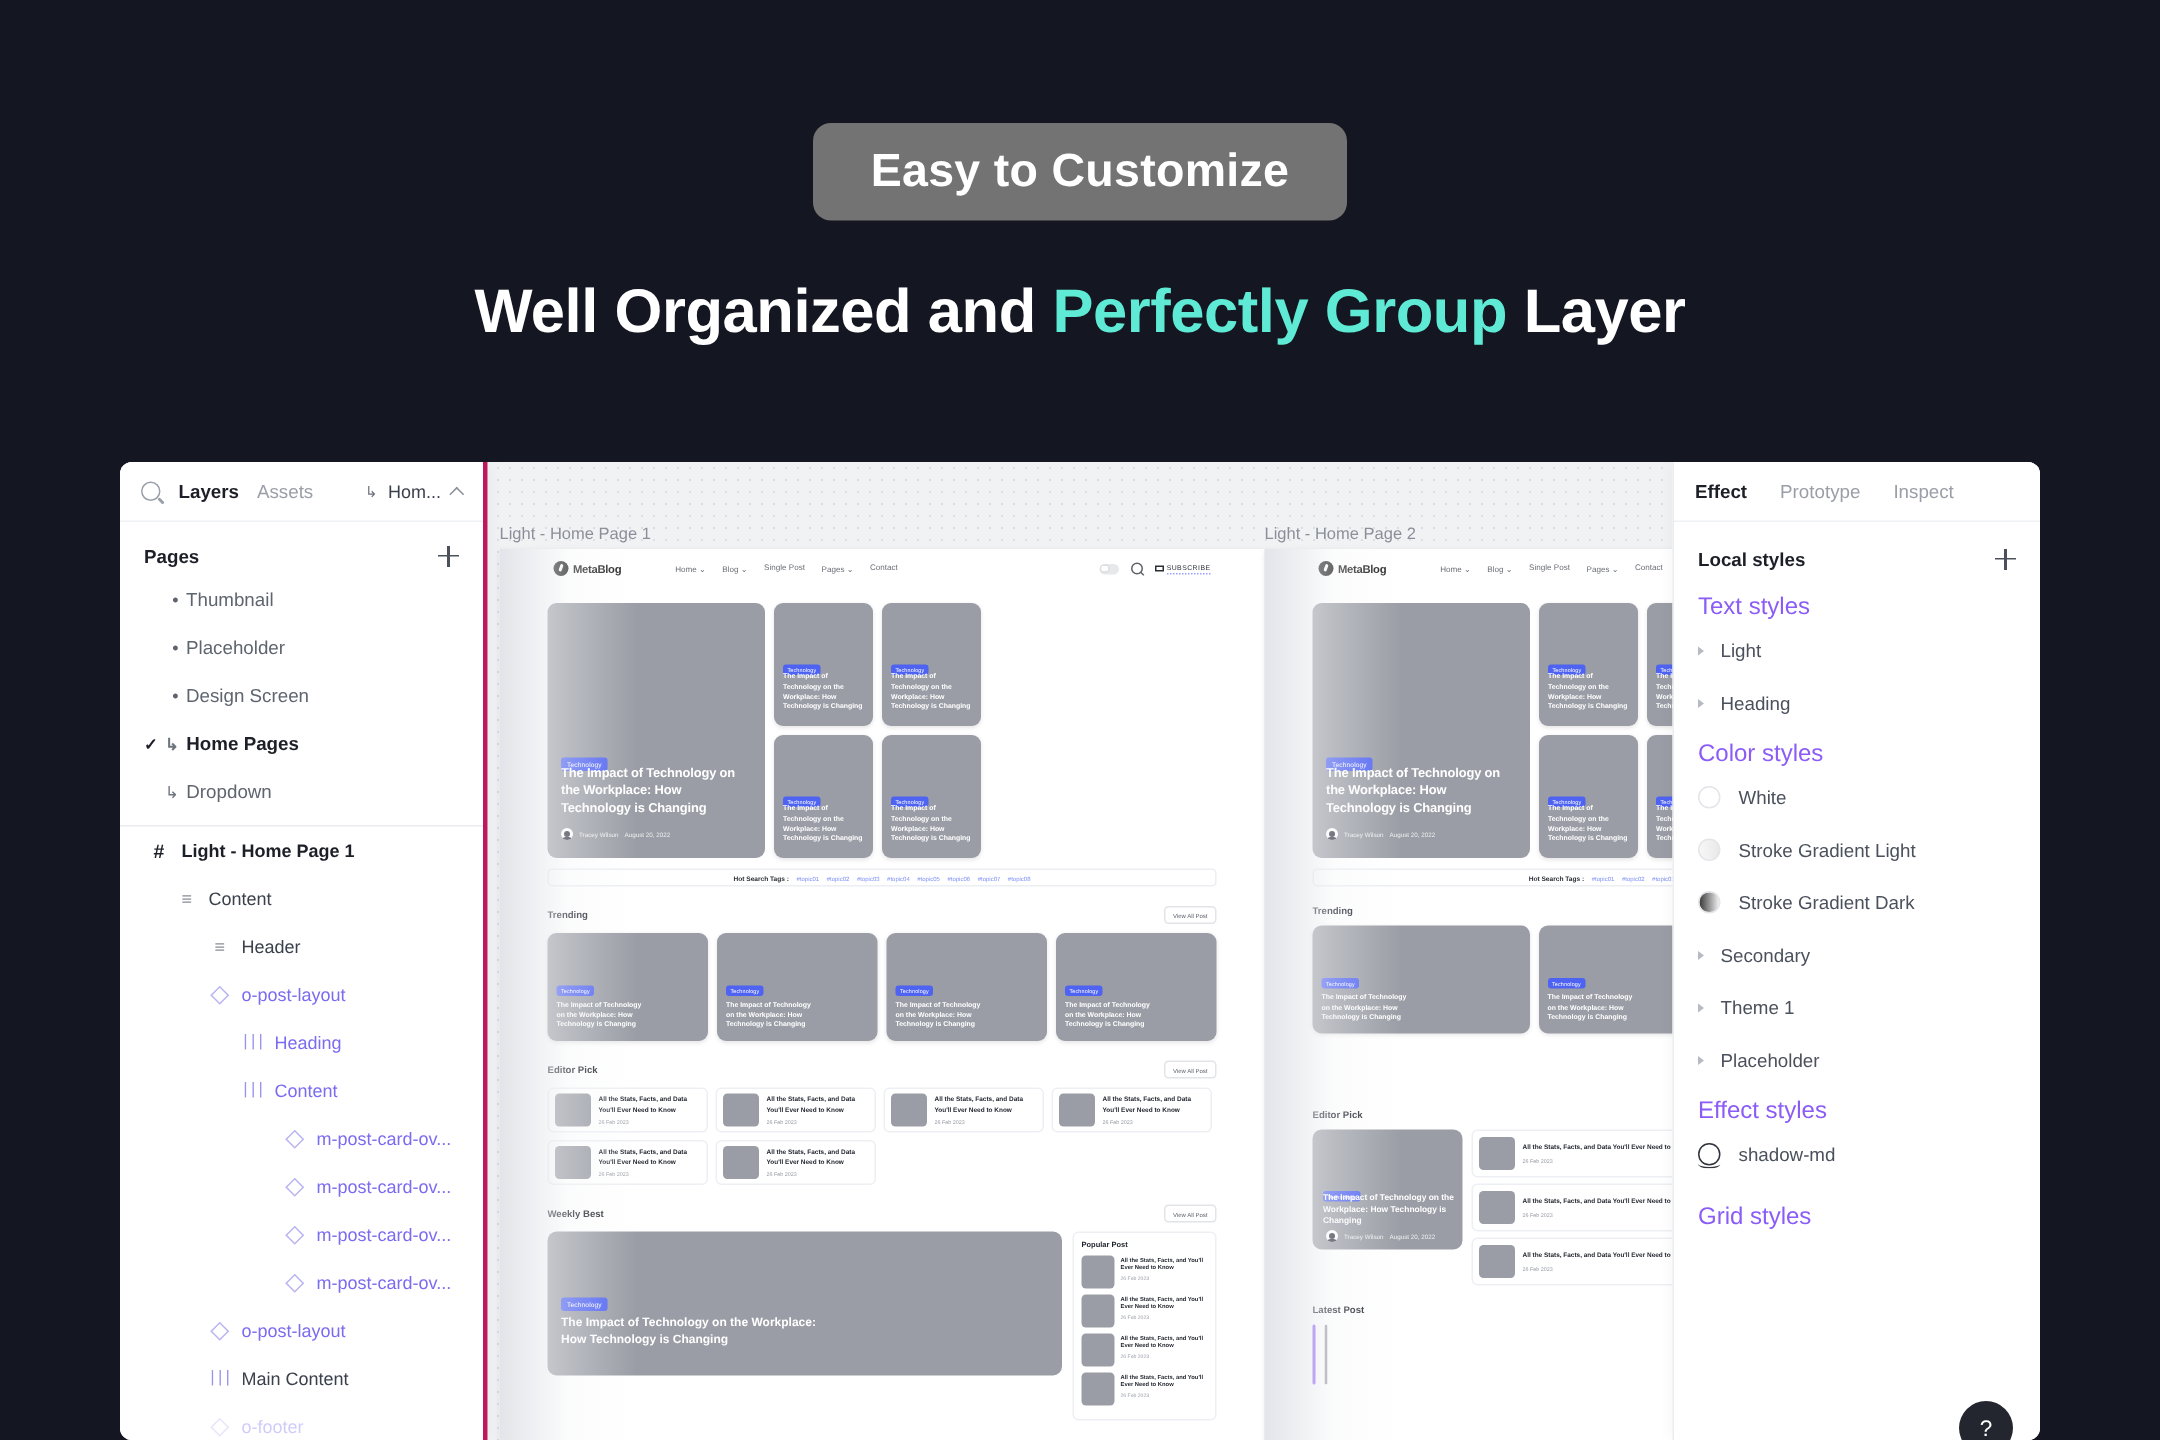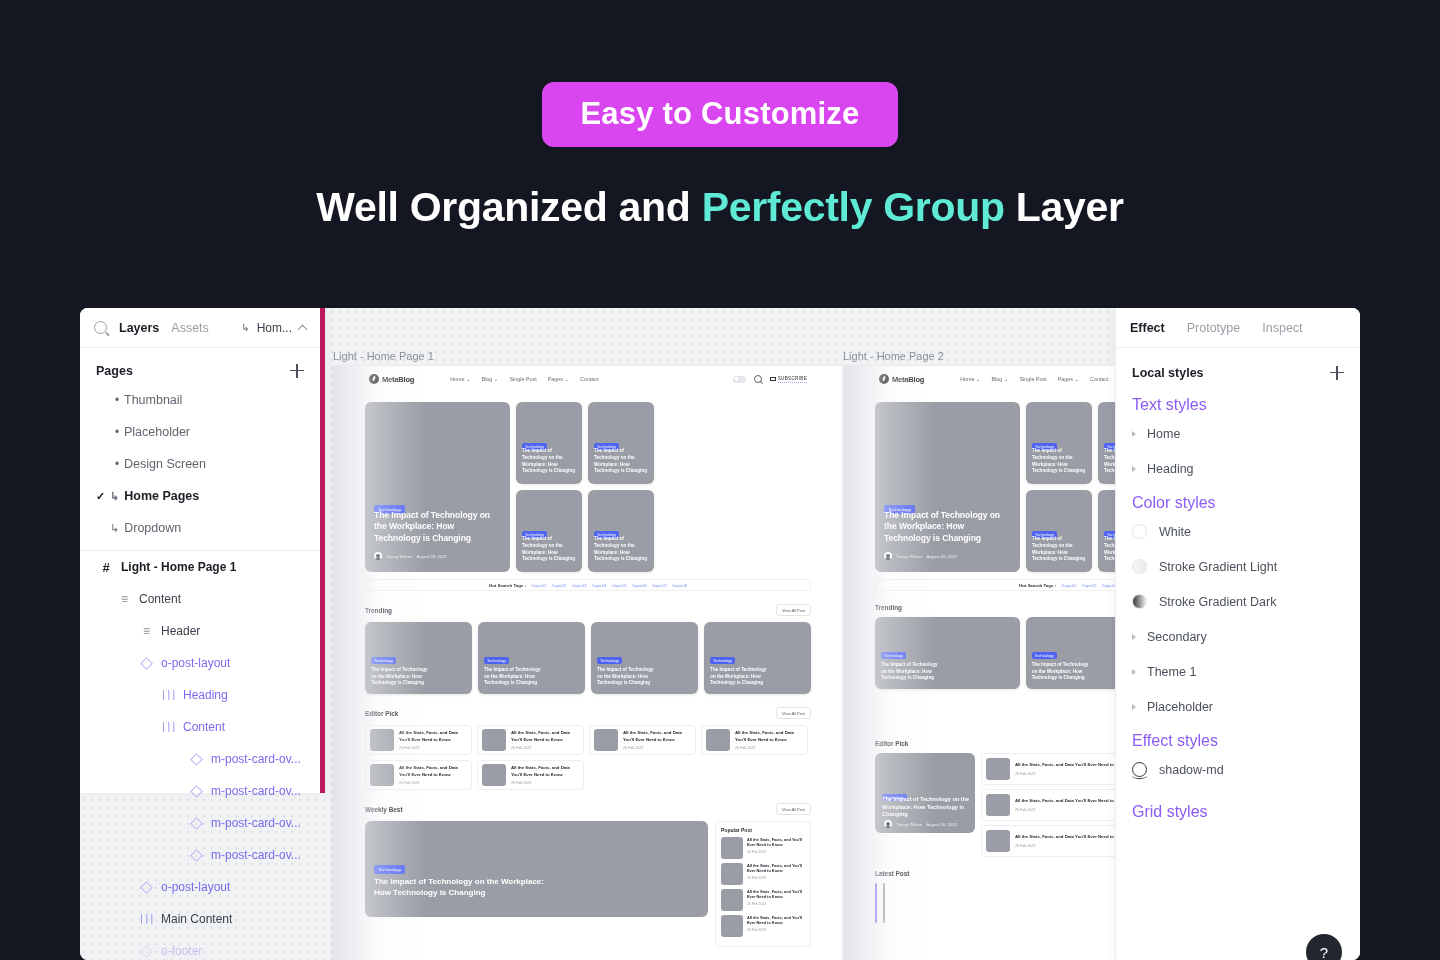--- a/index.html
+++ b/index.html
@@ -9,21 +9,21 @@
     font-family: "Liberation Sans", sans-serif;
     overflow: hidden;
   }
   .page { position: relative; width: 1440px; height: 960px; background: #141722; }
 
   
   .hero { position: absolute; top: 0; left: 0; width: 1440px; text-align: center; }
   .badge {
     display: inline-block; margin-top: 82px;
     padding: 16px 38px 18px; border-radius: 12px;
-    background: #d946ef; color: #fff;
+    background: #737373; color: #fff;
     font-size: 31px; font-weight: bold; letter-spacing: .2px;
     line-height: 1;
   }
   .headline {
     margin-top: 38px; font-size: 41px; font-weight: bold;
     color: #ffffff; letter-spacing: -.3px; line-height: 1.1;
   }
   .headline .accent { color: #5eead4; }
 
   
@@ -148,22 +148,22 @@
   .ep2{display:flex;gap:6px;margin-top:6px;}
   .ep2-main{width:100px;height:80px;background:#9a9da5;border-radius:6px;position:relative;}
   .ep2-main .tag{left:7px;bottom:32px;}
   .ep2-main .card-copy{left:7px;bottom:14px;width:88px;font-size:5.6px;font-weight:bold;line-height:1.35;}
   .ep2-main .byline{bottom:5px;}
   .ep2-list{flex:1;display:flex;flex-direction:column;gap:4px;}
   .latest-card{height:40px;border:1.4px solid #8b5cf6;border-radius:5px;background:#9a9da5;}
 
   
   .lpanel{
-    position:absolute;left:0;top:0;width:245px;height:485px;background:#fff;
-    border-right:5px solid #be185d;z-index:5;
+    position:absolute;left:0;top:0;width:245px;height:652px;background:#fff;
+    border-right:3px solid #be185d;z-index:5;
     box-shadow: 2px 0 10px rgba(0,0,0,.04);
   }
   .lp-top{height:40px;display:flex;align-items:center;padding:0 14px;gap:12px;border-bottom:1px solid #f0f1f4;}
   .srch{width:13px;height:13px;border:1.4px solid #9aa0a8;border-radius:50%;position:relative;flex:0 0 13px;}
   .srch::after{content:"";position:absolute;right:-4px;bottom:-1px;width:5px;height:1.5px;background:#9aa0a8;transform:rotate(45deg);border-radius:1px;}
   .tab{font-size:12.5px;color:#9a9ea7;cursor:default;}
   .tab.active{color:#1c1f27;font-weight:bold;}
   .lp-page{margin-left:auto;display:flex;align-items:center;gap:7px;}
   .lp-page .arr{font-size:10px;color:#6c727d;}
   .lp-page .nm{font-size:12px;color:#3b414c;}
@@ -686,21 +686,21 @@
       </div>
 
       <div class="rp-sec">
         <h6>Local styles</h6>
         <div class="plus" style="margin-left:auto"></div>
       </div>
 
       <div class="rp-label">Text styles</div>
       <div class="style-row">
           <i class="tri"></i>
-          <span>Home</span>
+          <span>Light</span>
         </div>
       <div class="style-row">
           <i class="tri"></i>
           <span>Heading</span>
         </div>
 
       <div class="rp-label">Color styles</div>
       <div class="style-row">
           <i class="swatch sw-white"></i>
           <span>White</span>

